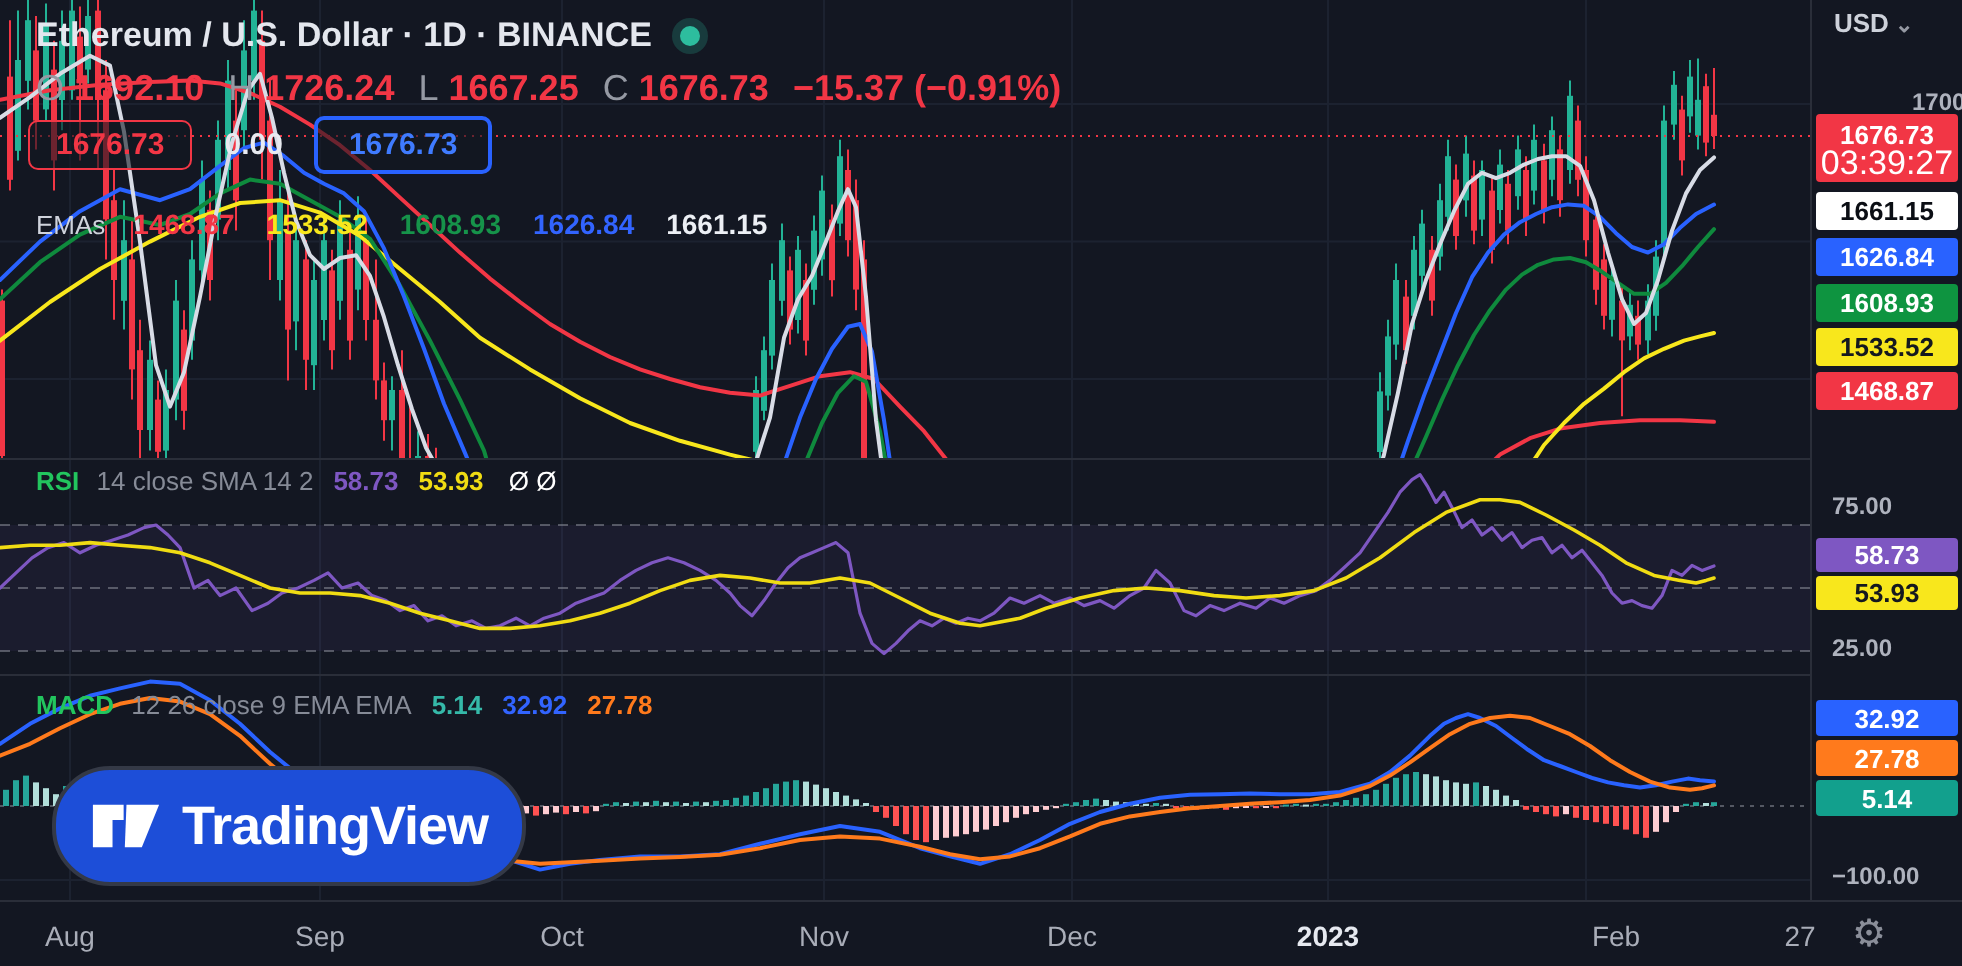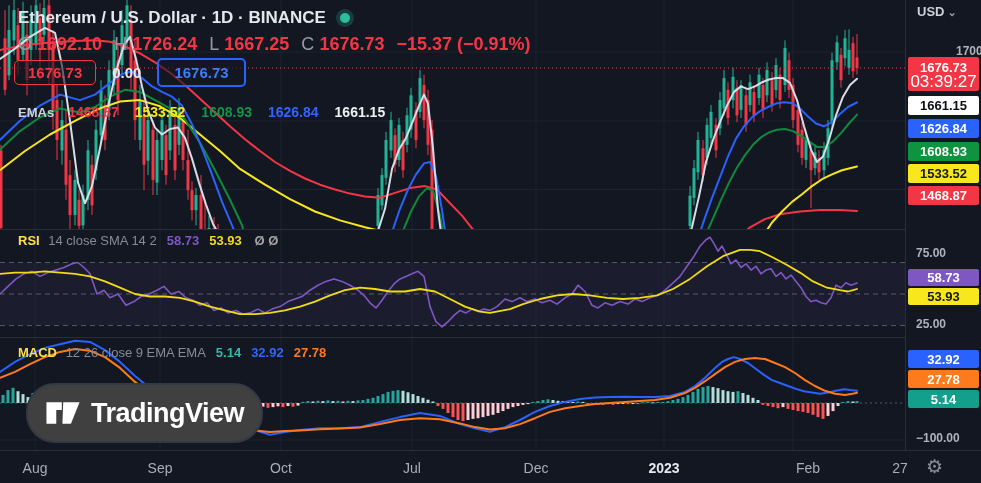--- a/index.html
+++ b/index.html
@@ -13,43 +13,43 @@
   .ohlc-row{top:34px;font-size:18px;font-weight:600;}
   .ohlc-row .lb{color:#9599a3;font-weight:400;margin-left:7px;}
   .ohlc-row .lb:first-child{margin-left:0;}
   .ohlc-row .vl{color:#f23645;}
   .pb-row{top:58px;display:flex;align-items:center;left:14px;}
   .pbox{border:1px solid #f23645;color:#f23645;border-radius:5px;font-size:15px;font-weight:700;
         padding:3px 13px;background:rgba(19,23,34,.6);}
   .pbox.blue{border:2px solid #2962ff;color:#3f7bff;margin-left:0;padding:4px 15px;}
   .pb-mid{color:#e8eaf0;font-size:15px;font-weight:700;margin:0 16px;}
   .emas-row{top:104px;font-size:14px;font-weight:700;}
-  .emas-row .lb{color:#cfd3dc;font-size:13px;font-weight:700;margin-right:14px;}
+  .emas-row .lb{color:#cfd3dc;font-size:13px;font-weight:400;margin-right:14px;}
   .emas-row span.v{margin-right:16px;}
   .ind-header{font-size:13px;}
-  .ind-header .t{color:#fde047;font-weight:700;}
+  .ind-header .t{color:#22c55e;font-weight:700;}
   .ind-header .p{color:#868b97;margin-left:5px;}
   .ind-header span.v{font-weight:700;margin-left:10px;}
-  .ind-header .x{color:#a3a3a3;font-weight:700;margin-left:9px;margin-top:41px;}
+  .ind-header .x{color:#ffffff;font-weight:400;margin-left:9px;margin-top:41px;}
   .rsi-h{top:233px;} .macd-h{top:345px;}
   .price-scale{position:absolute;left:905px;top:0;width:76px;height:450px;border-left:1px solid #2a2e39;
                background:#131722;}
   .usd-btn{position:absolute;left:11px;top:4px;font-size:13px;color:#cdd1da;font-weight:600;cursor:pointer;}
   .usd-btn .ch{color:#9599a3;font-size:11px;margin-left:3px;}
   .scale-lb{position:absolute;left:10px;font-size:12px;color:#aeb2bd;font-weight:600;}
   .badge{position:absolute;left:2px;width:71px;border-radius:2px;text-align:center;font-size:13px;
          font-weight:700;display:flex;flex-direction:column;justify-content:center;}
   .badge .sub{font-size:17px;font-weight:400;line-height:13px;}
   .time-axis{position:absolute;left:0;top:450px;width:981px;height:33px;border-top:1px solid #2a2e39;
              background:#131722;cursor:ew-resize;}
   .t-lb{position:absolute;top:9px;transform:translateX(-50%);font-size:14px;color:#a9adb8;}
   .t-lb.bold{color:#e6e9f0;font-weight:700;}
   .gear{position:absolute;left:926px;top:4px;font-size:19px;color:#8a8e99;cursor:pointer;}
   .logo-pill{position:absolute;left:26px;top:383px;width:233px;height:56px;border:2px solid #343946;
-             border-radius:29px;background:#404040;display:flex;align-items:center;justify-content:center;
+             border-radius:29px;background:#1d4ed8;display:flex;align-items:center;justify-content:center;
              gap:10px;cursor:pointer;}
   .logo-pill .brand{color:#ffffff;font-size:27px;font-weight:700;letter-spacing:-.5px;}
 </style>
 </head>
 <body>
 
 <div class="root">
 
   <svg class="chartsvg" width="905" height="450" viewBox="0 0 905 450">
       <defs>
@@ -577,20 +577,20 @@
       <div class="badge" style="top: 390px; height: 18px; background: rgb(18, 160, 141); color: rgb(255, 255, 255);">
         <div>5.14</div>
       </div>
     </div>
 
   <div class="time-axis">
     <div class="gear">⚙</div>
   <div class="t-lb" style="left: 35px;">Aug</div>
       <div class="t-lb" style="left: 160px;">Sep</div>
       <div class="t-lb" style="left: 281px;">Oct</div>
-      <div class="t-lb" style="left: 412px;">Jul</div>
+      <div class="t-lb" style="left: 412px;">Nov</div>
       <div class="t-lb" style="left: 536px;">Dec</div>
       <div class="t-lb bold" style="left: 664px;">2023</div>
       <div class="t-lb" style="left: 784px; margin-left: 24px;">Feb</div>
       <div class="t-lb" style="left: 900px;">27</div>
     </div>
 
 </div>
 
 </body></html>

